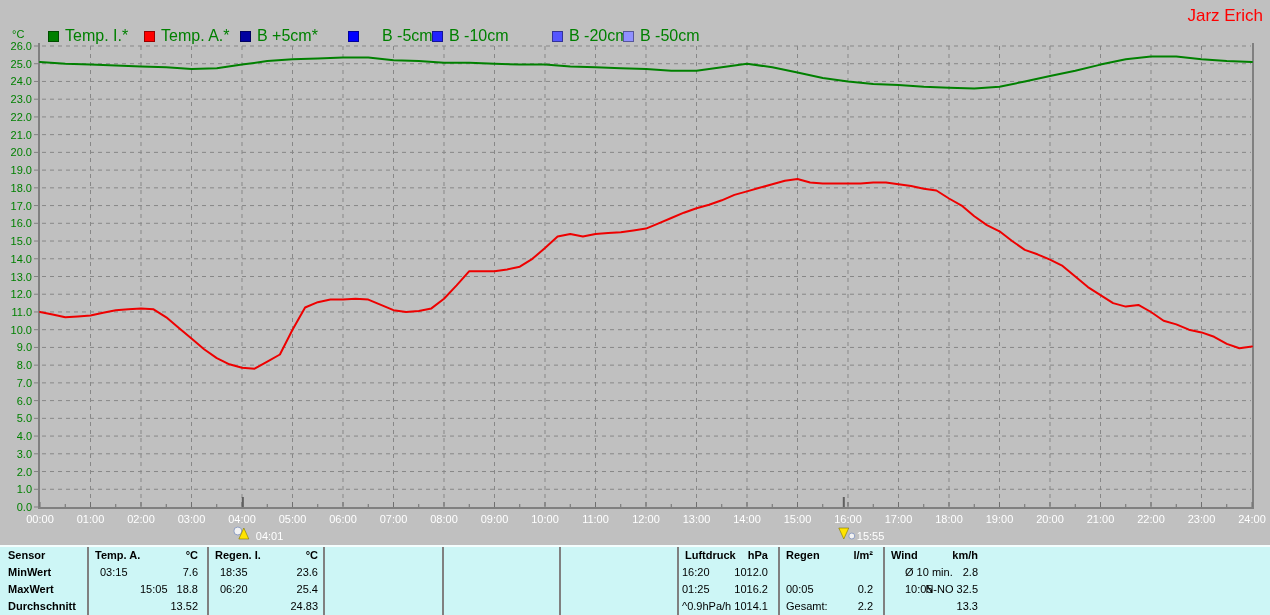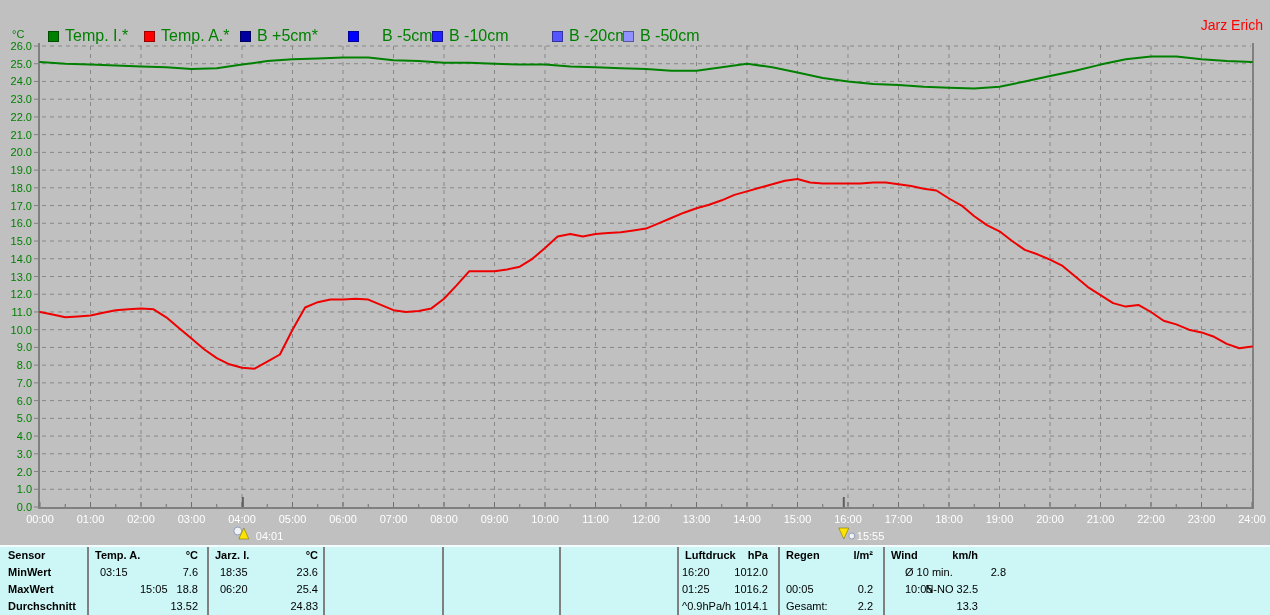--- a/index.html
+++ b/index.html
@@ -1,20 +1,20 @@
 <!DOCTYPE html>
 <html><head>
 <meta charset="utf-8">
 <style>
   html,body{margin:0;padding:0;background:#555;}
   .screen{position:relative;width:1270px;height:615px;background:#c0c0c0;
           font-family:"Liberation Sans",sans-serif;overflow:hidden;}
   .title{position:absolute;top:5px;left:0;width:100%;text-align:center;
          color:#ffffff;font-size:14px;letter-spacing:0.3px;}
-  .user{position:absolute;top:17px;right:7px;color:#ff0000;font-size:14px;}
+  .user{position:absolute;top:6px;right:7px;color:#ff0000;font-size:17px;}
   .yunit{position:absolute;left:12px;top:28px;color:#008000;font-size:11px;}
   .legend{position:absolute;left:0;top:29px;width:100%;height:15px;}
   .legend-item{position:absolute;top:0;height:14px;display:flex;align-items:center;
                color:#008000;font-size:16px;white-space:nowrap;}
   .swatch{width:9px;height:9px;display:inline-block;margin-right:6px;
           border:1px solid rgba(0,0,0,0.4);}
   svg.chart{position:absolute;left:0;top:0;}
   svg text{font-family:"Liberation Sans",sans-serif;}
   .stats{position:absolute;left:0;top:545px;width:1270px;height:70px;
          box-sizing:border-box;background:#cdf6f6;border-top:2px solid #f4fdfd;
@@ -259,21 +259,21 @@
       <div class="tcell bold" style="left: 8px; top: 51px;">Durchschnitt</div>
       <div class="sep" style="left: 87px;"></div>
       <div class="tcell bold" style="left: 95px; top: 0px;">Temp. A.</div>
       <div class="tcell bold right" style="left: 87px; top: 0px; width: 111px;">°C</div>
       <div class="tcell" style="left: 100px; top: 17px;">03:15</div>
       <div class="tcell right" style="left: 87px; top: 17px; width: 111px;">7.6</div>
       <div class="tcell" style="left: 100px; top: 34px; margin-left: 40px;">15:05</div>
       <div class="tcell right" style="left: 87px; top: 34px; width: 111px;">18.8</div>
       <div class="tcell right" style="left: 87px; top: 51px; width: 111px;">13.52</div>
       <div class="sep" style="left: 207px;"></div>
-      <div class="tcell bold" style="left: 215px; top: 0px;">Jarz. I.</div>
+      <div class="tcell bold" style="left: 215px; top: 0px;">Regen. I.</div>
       <div class="tcell bold right" style="left: 207px; top: 0px; width: 111px;">°C</div>
       <div class="tcell" style="left: 220px; top: 17px;">18:35</div>
       <div class="tcell right" style="left: 207px; top: 17px; width: 111px;">23.6</div>
       <div class="tcell" style="left: 220px; top: 34px;">06:20</div>
       <div class="tcell right" style="left: 207px; top: 34px; width: 111px;">25.4</div>
       <div class="tcell right" style="left: 207px; top: 51px; width: 111px;">24.83</div>
       <div class="sep" style="left: 323px;"></div>
       <div class="sep" style="left: 442px;"></div>
       <div class="sep" style="left: 559px;"></div>
       <div class="sep" style="left: 677px;"></div>
@@ -289,18 +289,18 @@
       <div class="tcell bold" style="left: 786px; top: 0px;">Regen</div>
       <div class="tcell bold right" style="left: 778px; top: 0px; width: 95px;">l/m²</div>
       <div class="tcell" style="left: 786px; top: 34px;">00:05</div>
       <div class="tcell right" style="left: 778px; top: 34px; width: 95px;">0.2</div>
       <div class="tcell" style="left: 786px; top: 51px;">Gesamt:</div>
       <div class="tcell right" style="left: 778px; top: 51px; width: 95px;">2.2</div>
       <div class="sep" style="left: 883px;"></div>
       <div class="tcell bold" style="left: 891px; top: 0px;">Wind</div>
       <div class="tcell bold right" style="left: 883px; top: 0px; width: 95px;">km/h</div>
       <div class="tcell" style="left: 905px; top: 17px;">Ø 10 min.</div>
-      <div class="tcell right" style="left: 883px; top: 17px; width: 95px; margin-left: 28px;">2.8</div>
+      <div class="tcell right" style="left: 883px; top: 17px; width: 95px;">2.8</div>
       <div class="tcell" style="left: 905px; top: 34px;">10:05</div>
       <div class="tcell right" style="left: 883px; top: 34px; width: 95px;">N-NO 32.5</div>
       <div class="tcell right" style="left: 883px; top: 51px; width: 95px;">13.3</div>
     </div>
 </div>
 
 </body></html>

